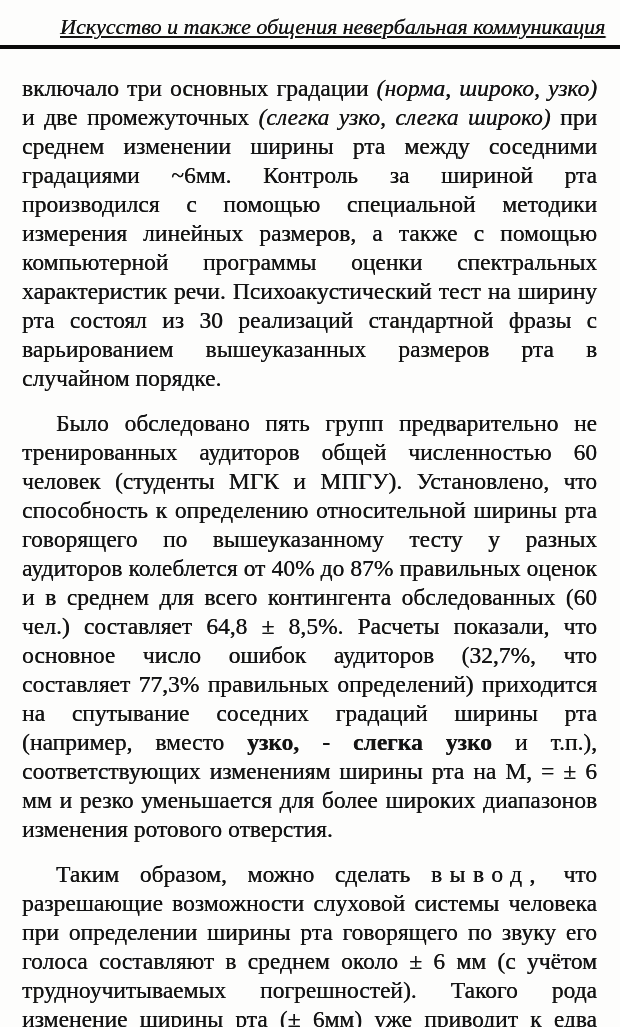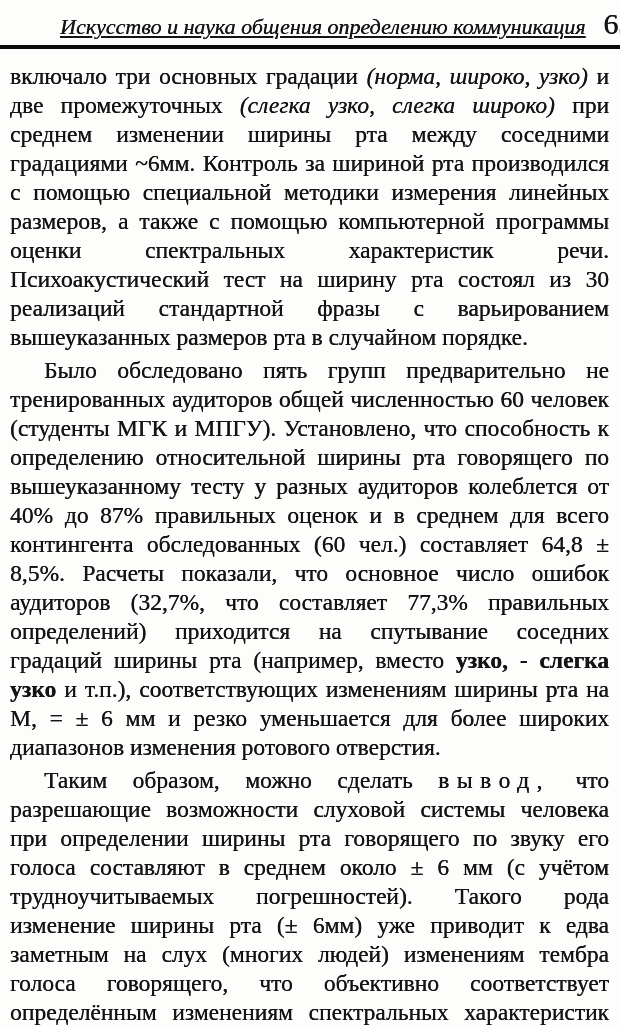--- a/index.html
+++ b/index.html
@@ -44,41 +44,41 @@
     margin-top: 5px;
   }
   .body-text {
     padding: 9px 7px 0 6px;
     font-size: 23.5px;
     line-height: 29px;
     text-align: justify;
     text-shadow: 0.3px 0 0 #141414;
   }
   .body-text p {
-    margin: 4px;
+    margin: 16px;
   }
   .body-text p.indent {
     text-indent: 34px;
   }
   .it {
     font-style: italic;
   }
   .bi {
     font-weight: bold;
   }
   .sp {
     letter-spacing: 0.32em;
   }
 </style>
 </head>
 <body>
 
 <div class="page">
   <div class="header">
-    <span class="running-title">Искусство и наука общения определению коммуникация</span>
+    <span class="running-title">Искусство и также общения невербальная коммуникация</span>
     <span class="page-number">63</span>
   </div>
   <div class="rule"></div>
   <div class="body-text" id="body-text">
       <p><span>включало три основных градации </span><span class="it">(норма, широко, узко)</span><span> и две промежуточных </span><span class="it">(слегка узко, слегка широко)</span><span> при среднем изменении ширины рта между соседними градациями ~6мм. Контроль за шириной рта производился с помощью специальной методики измерения линейных размеров, а также с помощью компьютерной программы оценки спектральных характеристик речи. Психоакустический тест на ширину рта состоял из 30 реализаций стандартной фразы с варьированием вышеуказанных размеров рта в случайном порядке.</span></p>
       <p class="indent"><span>Было обследовано пять групп предварительно не тренированных аудиторов общей численностью 60 человек (студенты МГК и МПГУ). Установлено, что способность к определению относительной ширины рта говорящего по вышеуказанному тесту у разных аудиторов колеблется от 40% до 87% правильных оценок и в среднем для всего контингента обследованных (60 чел.) составляет 64,8 ± 8,5%. Расчеты показали, что основное число ошибок аудиторов (32,7%, что составляет 77,3% правильных определений) приходится на спутывание соседних градаций ширины рта (например, вместо </span><span class="bi">узко, - слегка узко</span><span> и т.п.), соответствующих изменениям ширины рта на М, = ± 6 мм и резко уменьшается для более широких диапазонов изменения ротового отверстия.</span></p>
       <p class="indent"><span>Таким образом, можно сделать </span><span class="sp">вывод,</span><span>  что разрешающие возможности слуховой системы человека при определении ширины рта говорящего по звуку его голоса составляют в среднем около ± 6 мм (с учётом трудноучитываемых погрешностей). Такого рода изменение ширины рта (± 6мм) уже приводит к едва заметным на слух (многих людей) изменениям тембра голоса говорящего, что объективно соответствует определённым изменениям спектральных характеристик речевых звуков (при расширении рта происходит относительное повышение уровня высокочастотных состав-</span></p>
     </div>
 </div>
 

